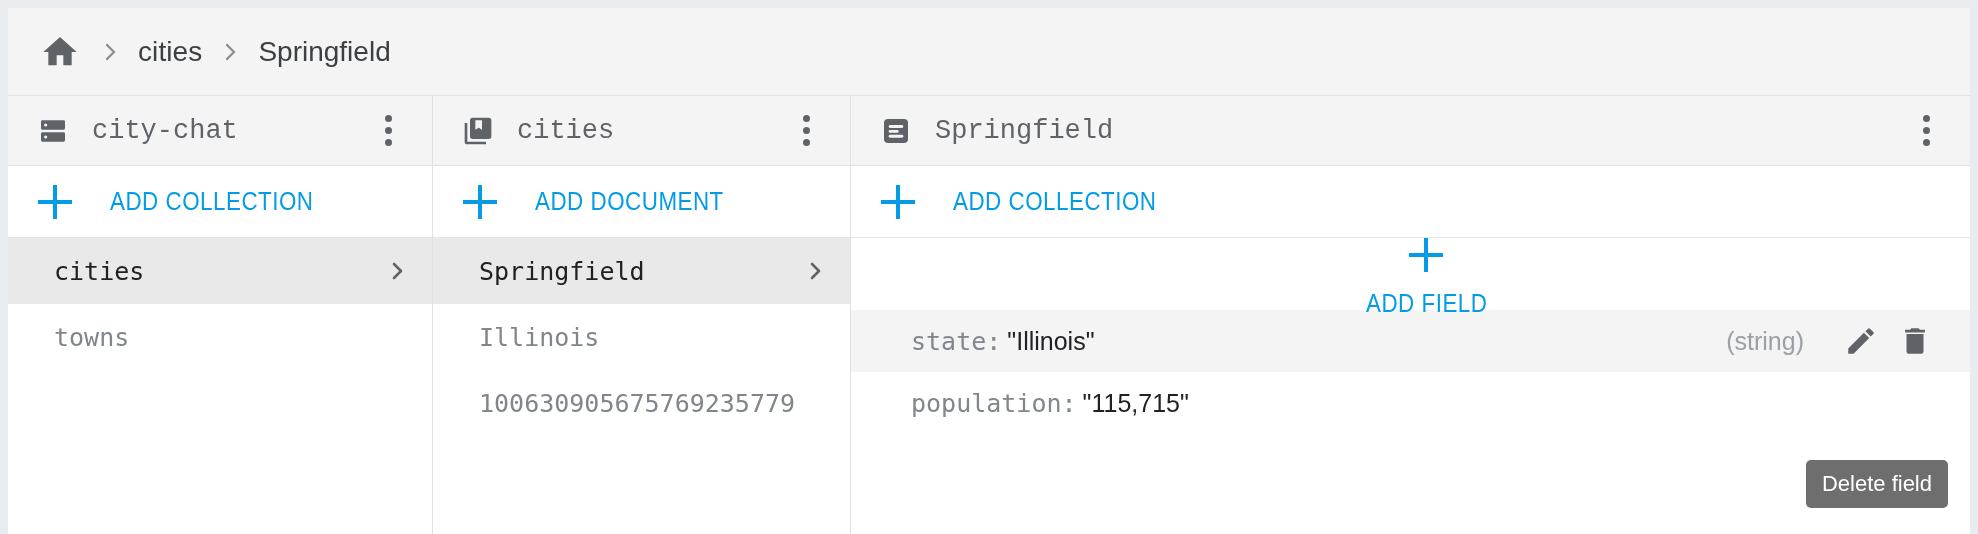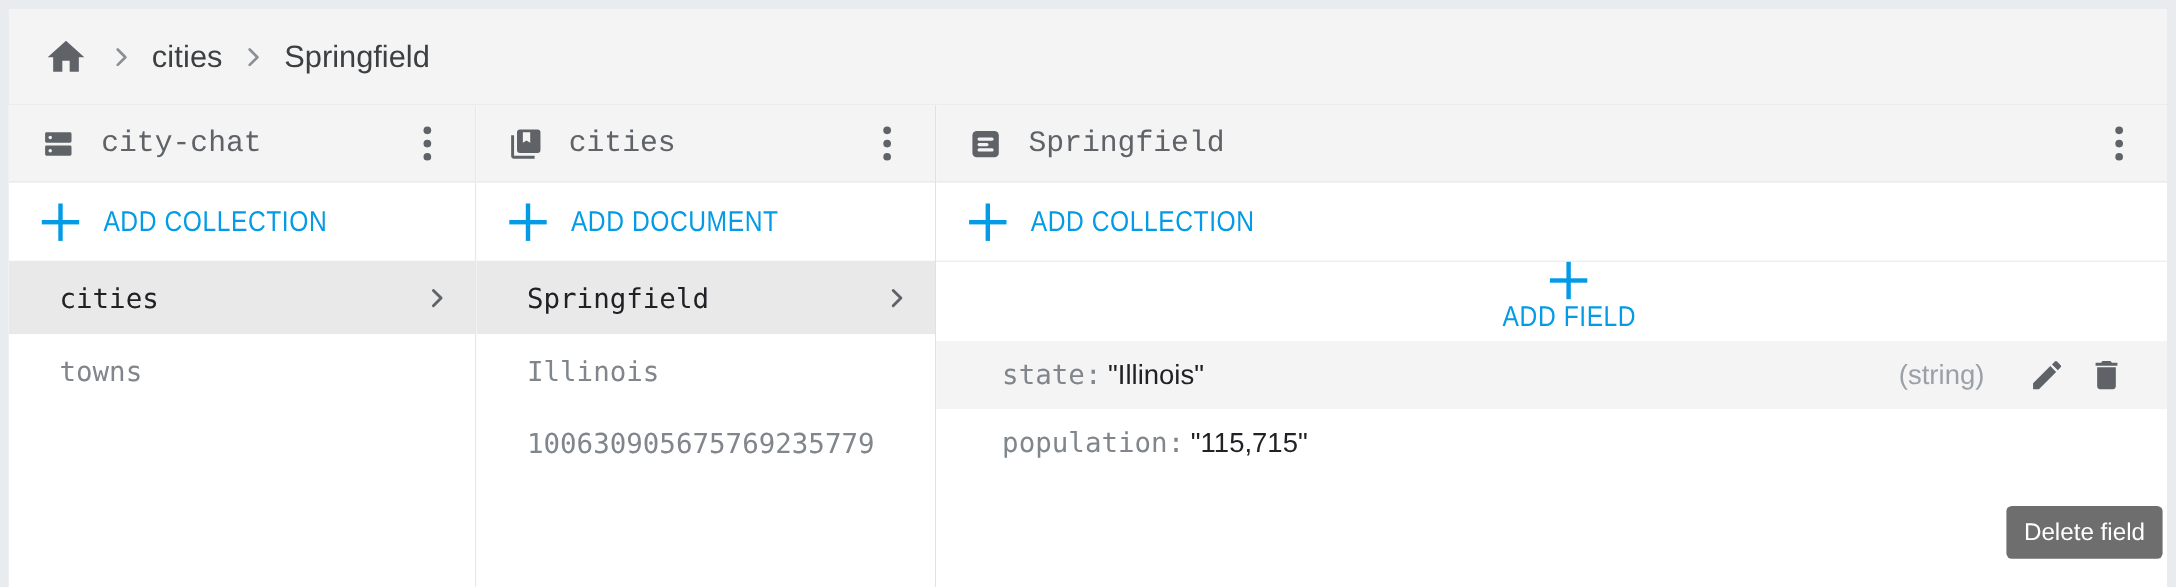--- a/index.html
+++ b/index.html
@@ -117,20 +117,21 @@
 
   
   .add-row {
     height: 72px;
     display: flex;
     align-items: center;
     padding-left: 30px;
     border-bottom: 1px solid #e4e6e8;
     cursor: pointer;
     background: #fff;
+    gap: 16px;
   }
   .add-row.no-border { border-bottom: none; flex-direction: column; }
   .plus {
     width: 34px; height: 34px;
     position: relative;
     flex: 0 0 auto;
   }
   .plus::before, .plus::after {
     content: "";
     position: absolute;
@@ -210,21 +211,21 @@
     flex: 0 0 auto;
     width: 42px; height: 42px;
     display: flex; align-items: center; justify-content: center;
     cursor: pointer;
     margin-left: 12px;
   }
 
   
   .tooltip {
     position: absolute;
-    right: 4px;
+    right: 22px;
     bottom: 26px;
     background: #6e6e6e;
     color: #ffffff;
     font-size: 22px;
     padding: 11px 16px;
     border-radius: 5px;
     white-space: nowrap;
     z-index: 20;
   }
 </style>

